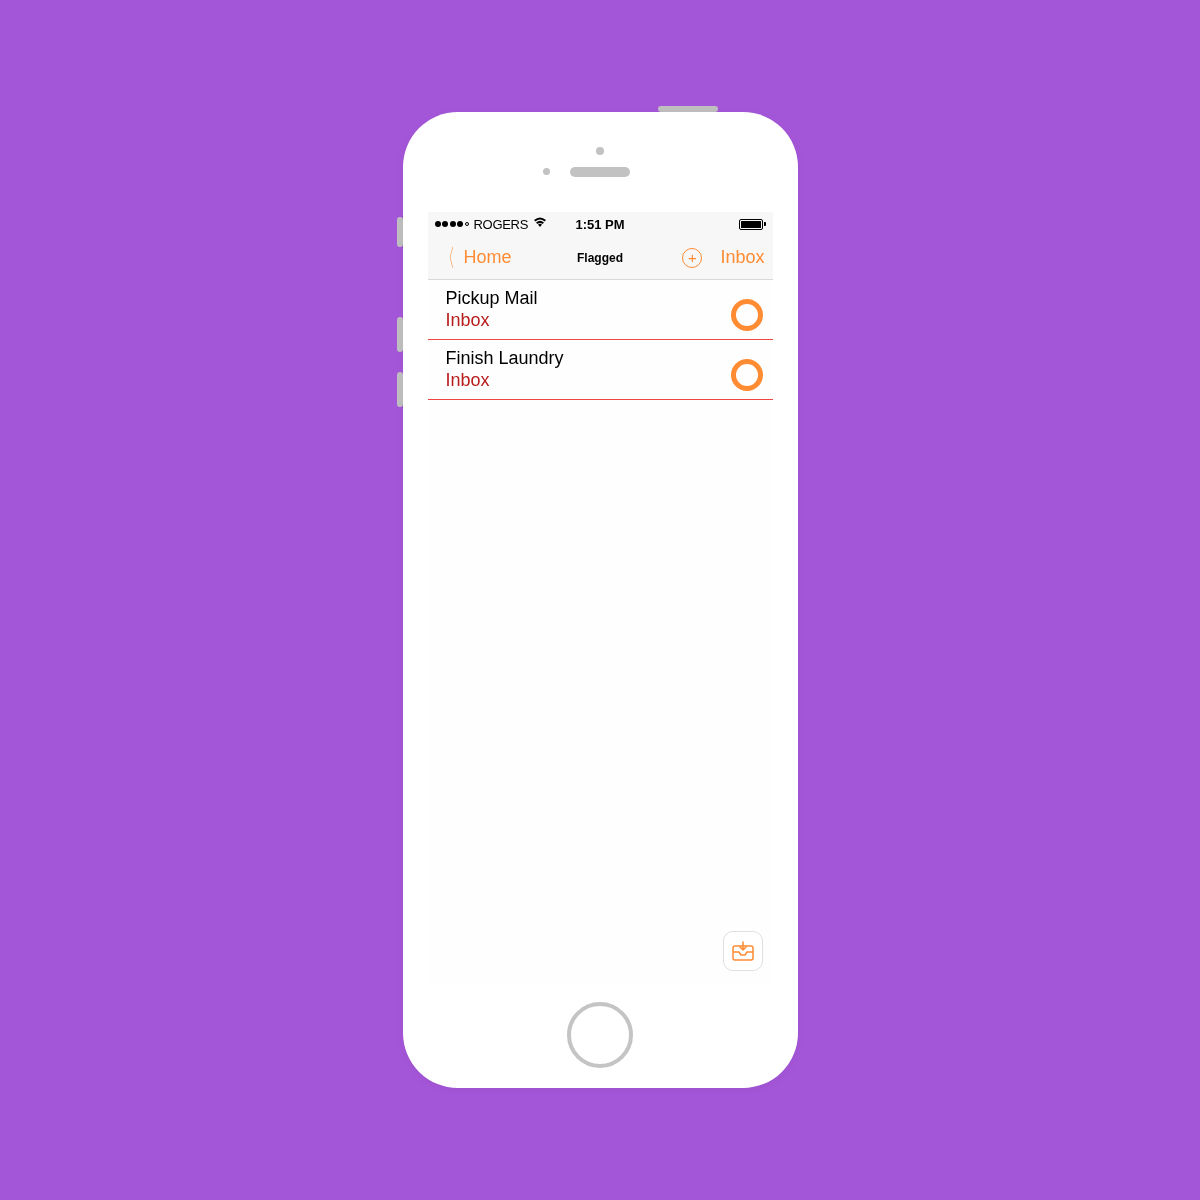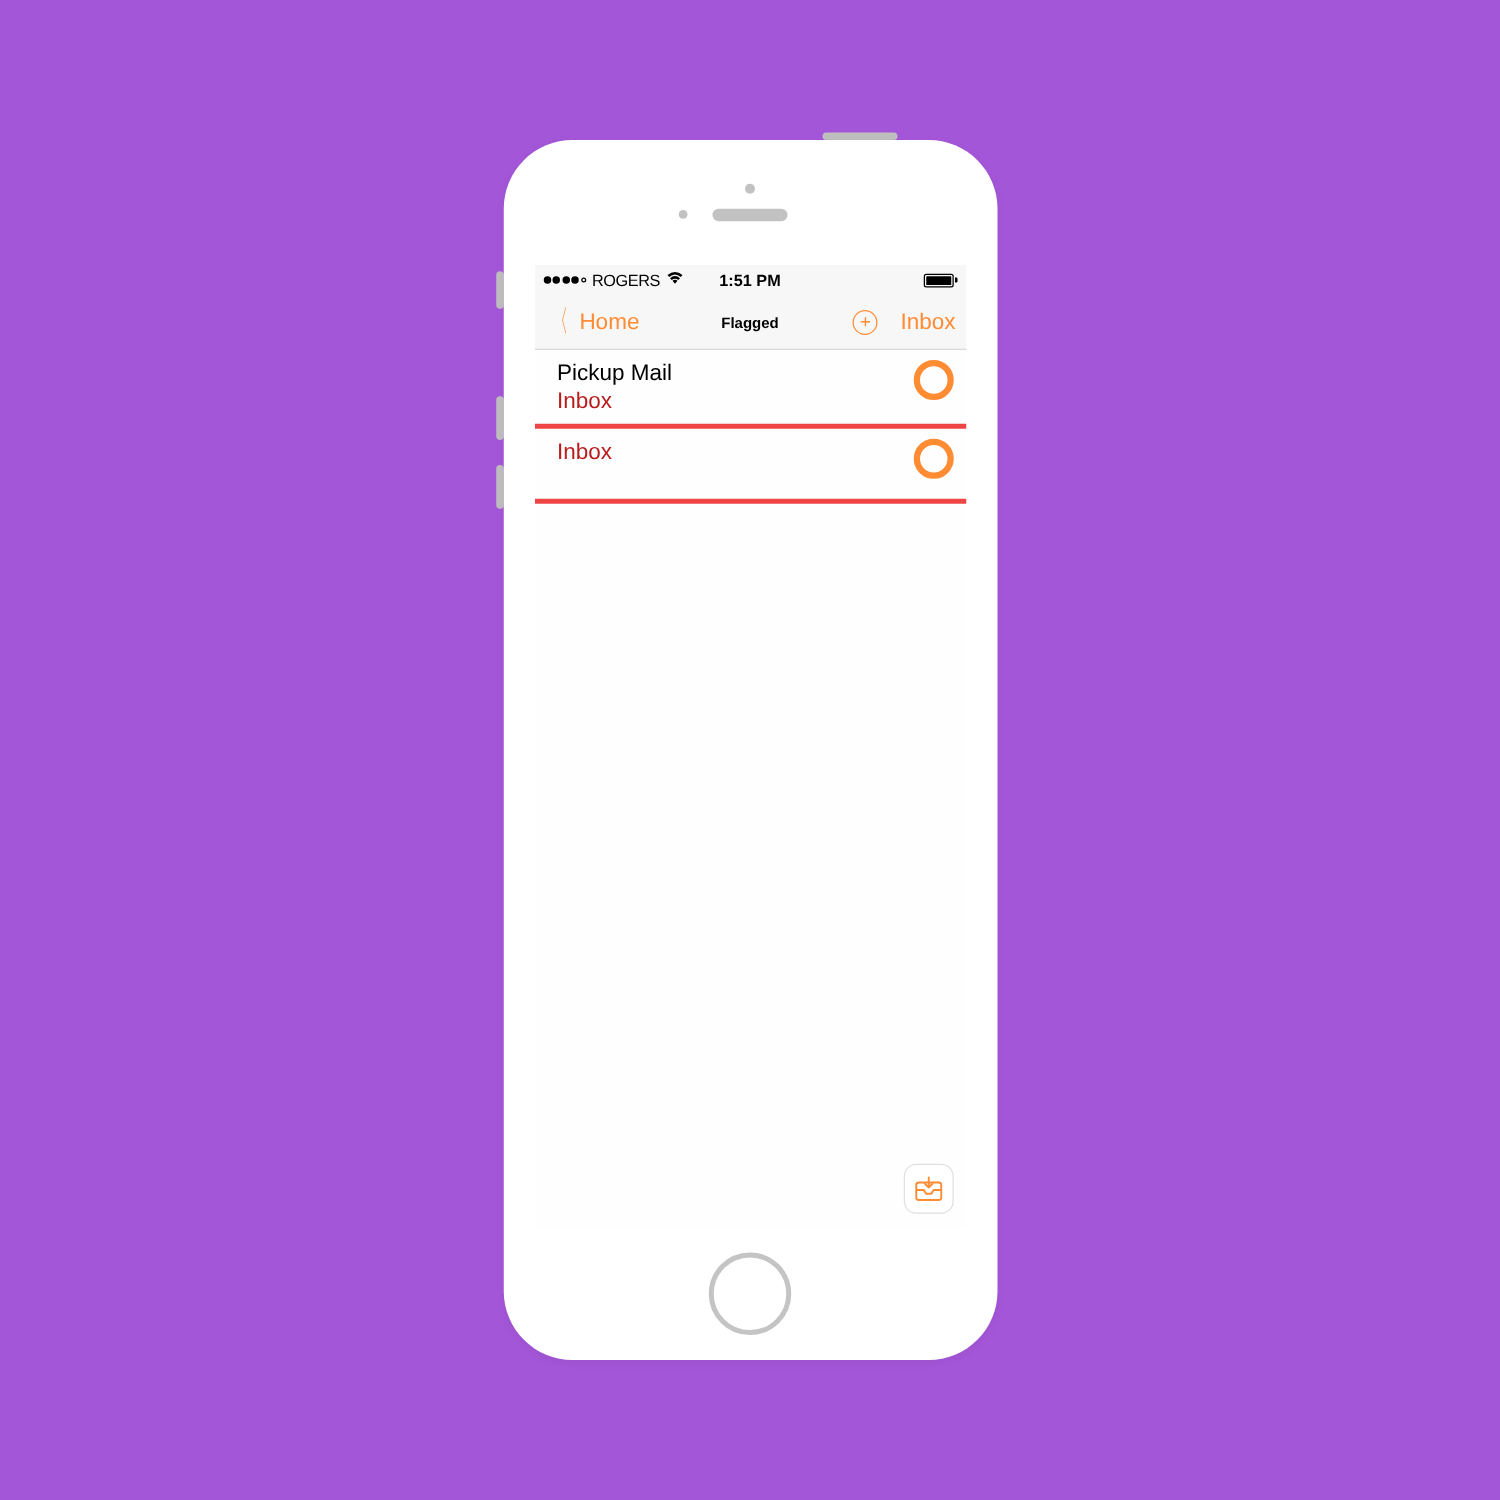--- a/index.html
+++ b/index.html
@@ -250,23 +250,23 @@
       font-weight: 300;
     }
     
     .list {
       flex: 1;
       background: #fefefe;
     }
     
     .list-item {
       display: flex;
-      align-items: flex-start;
+      align-items: flex-end;
       padding: 8px 10px 8px 18px;
-      border-bottom: 4px solid #ef4444;
+      border-bottom: 1px solid #ef4444;
       min-height: 60px;
     }
     
     .item-content {
       flex: 1;
     }
     
     .item-title {
       font-size: 18px;
       color: #000;
@@ -372,20 +372,21 @@
       <div class="list">
         <div class="list-item">
           <div class="item-content">
             <div class="item-title">Pickup Mail</div>
             <div class="item-subtitle">Inbox</div>
           </div>
           <div class="item-circle"></div>
         </div>
         <div class="list-item">
           <div class="item-content">
+            <div class="item-title">Finish Laundry</div>
             <div class="item-subtitle">Inbox</div>
           </div>
           <div class="item-circle"></div>
         </div>
       </div>
 
       <div class="floating-btn">
         <svg width="24" height="22" viewBox="0 0 24 22">
           <rect x="2" y="6" width="20" height="14" rx="2" fill="none" stroke="#ff8b33" stroke-width="1.5"></rect>
           <path d="M2 12 L8 12 L10 15 L14 15 L16 12 L22 12" fill="none" stroke="#ff8b33" stroke-width="1.5"></path>

